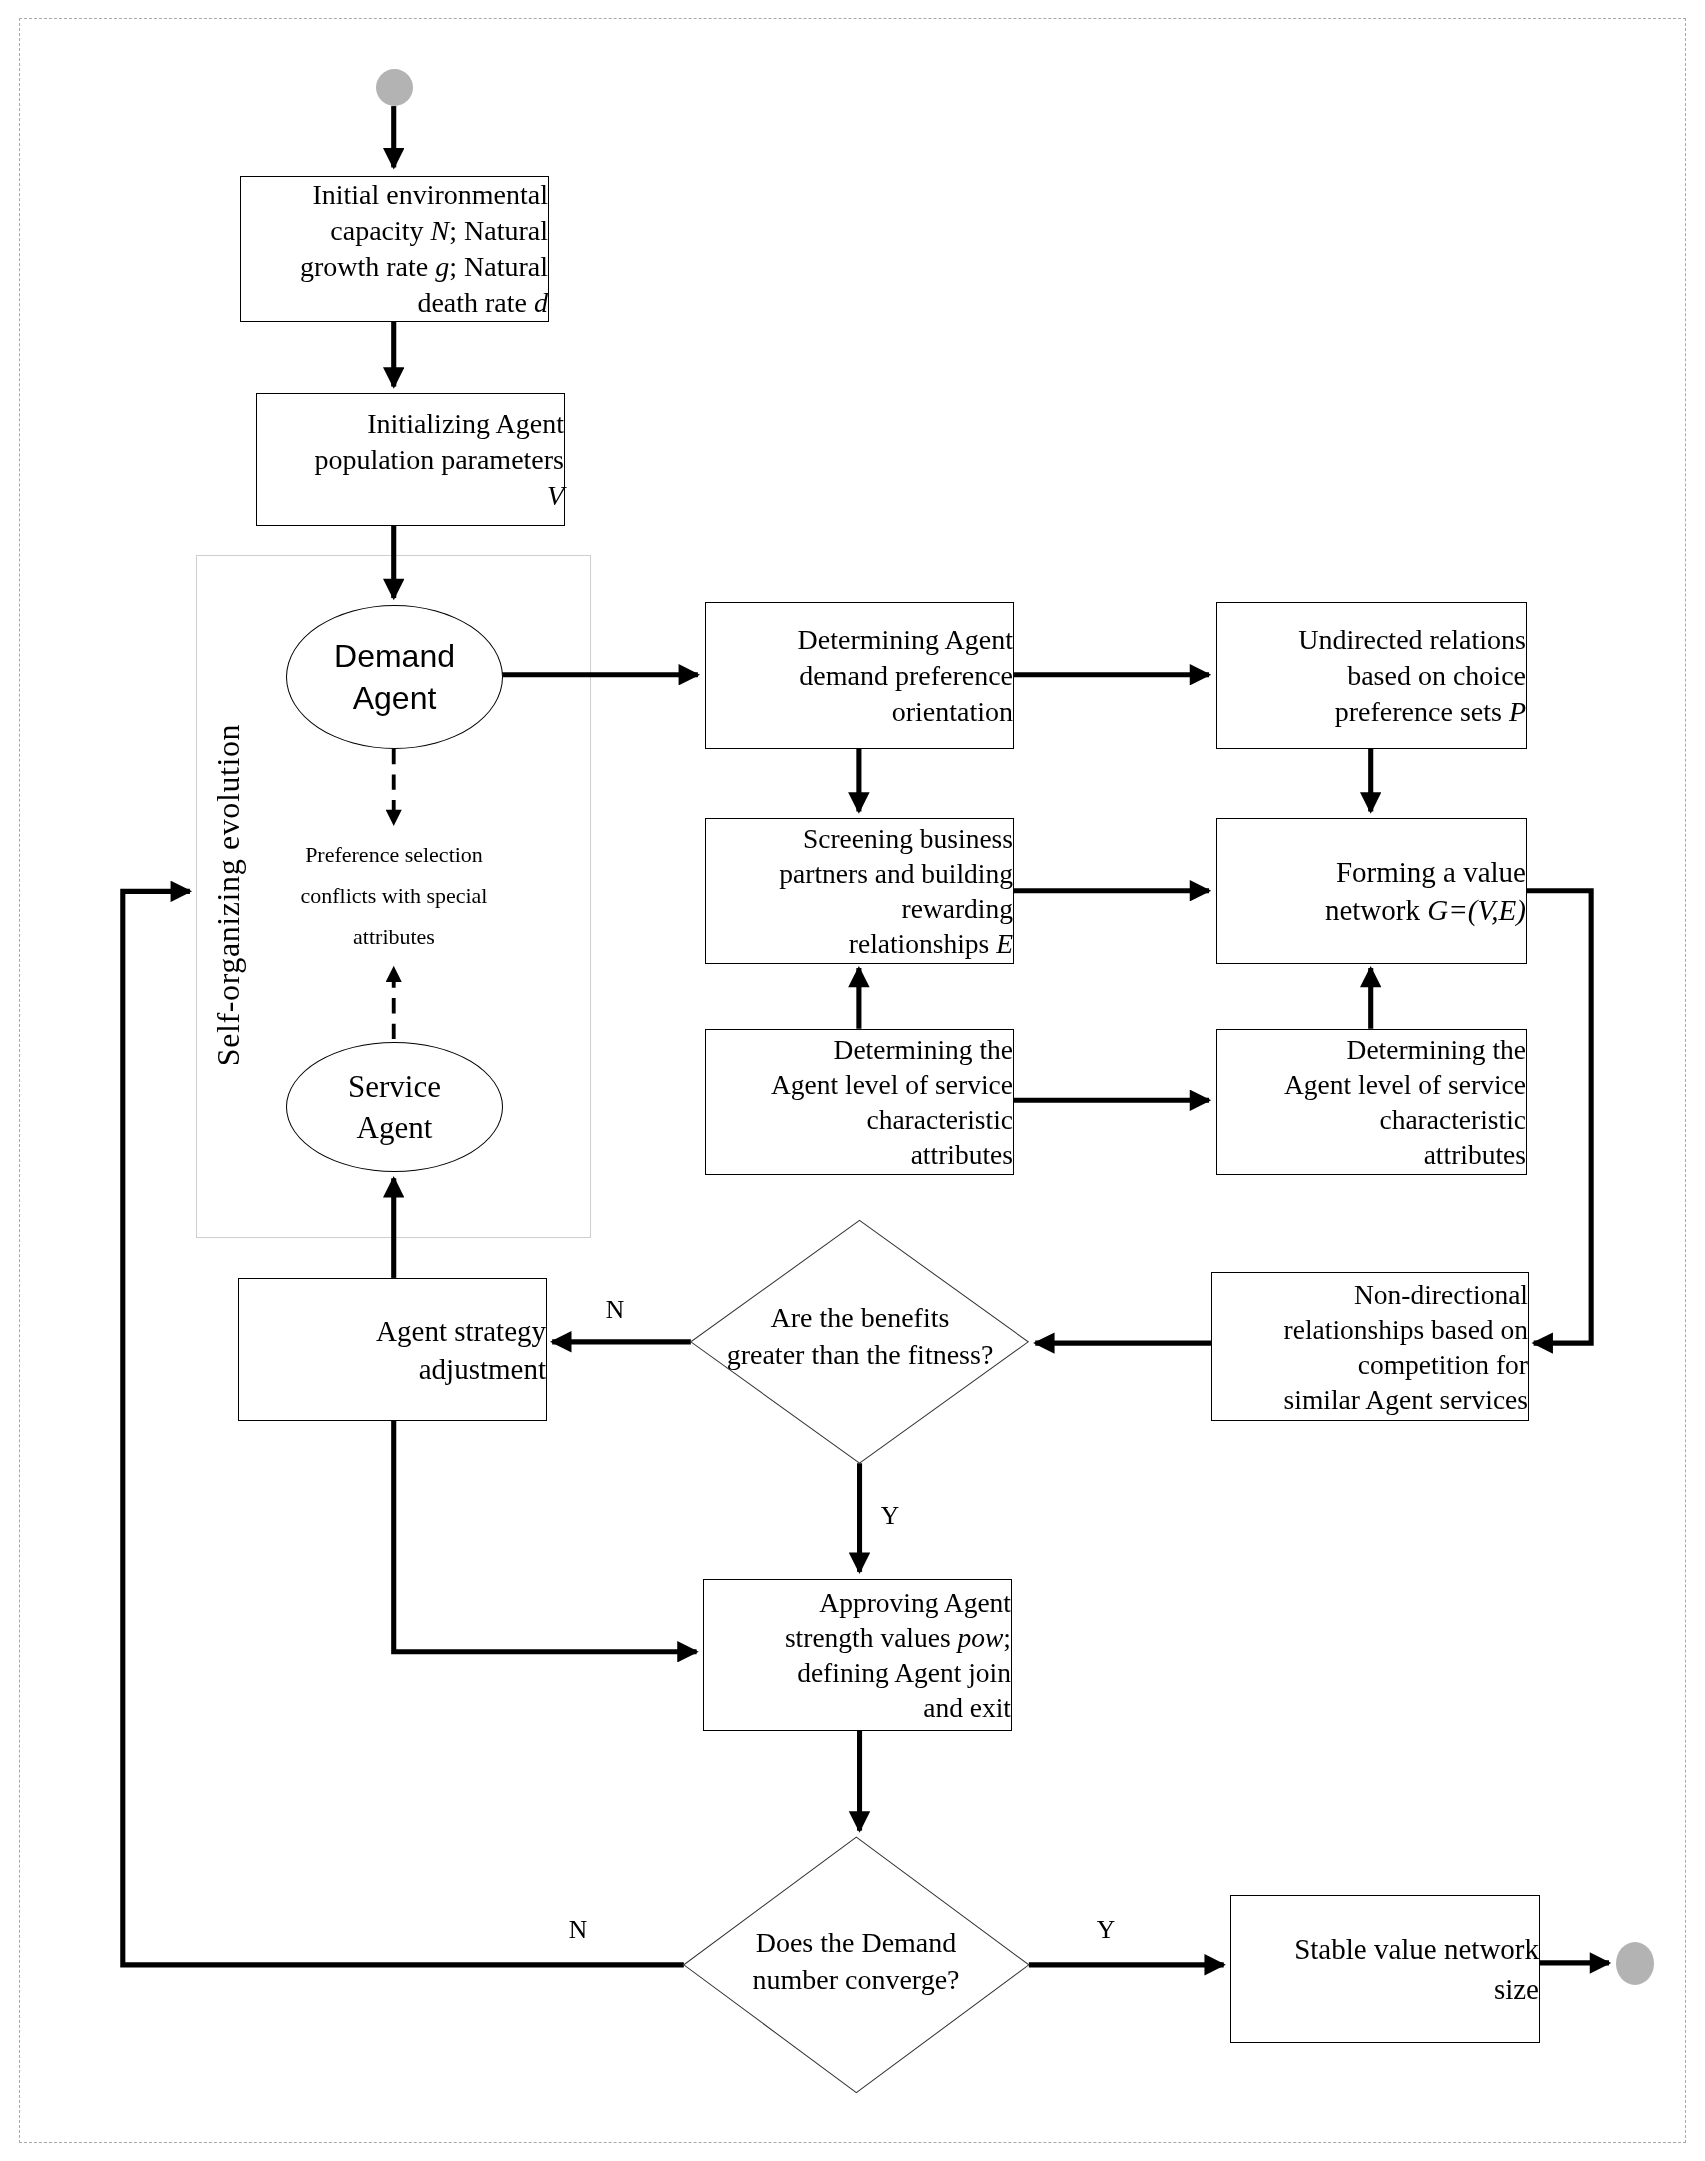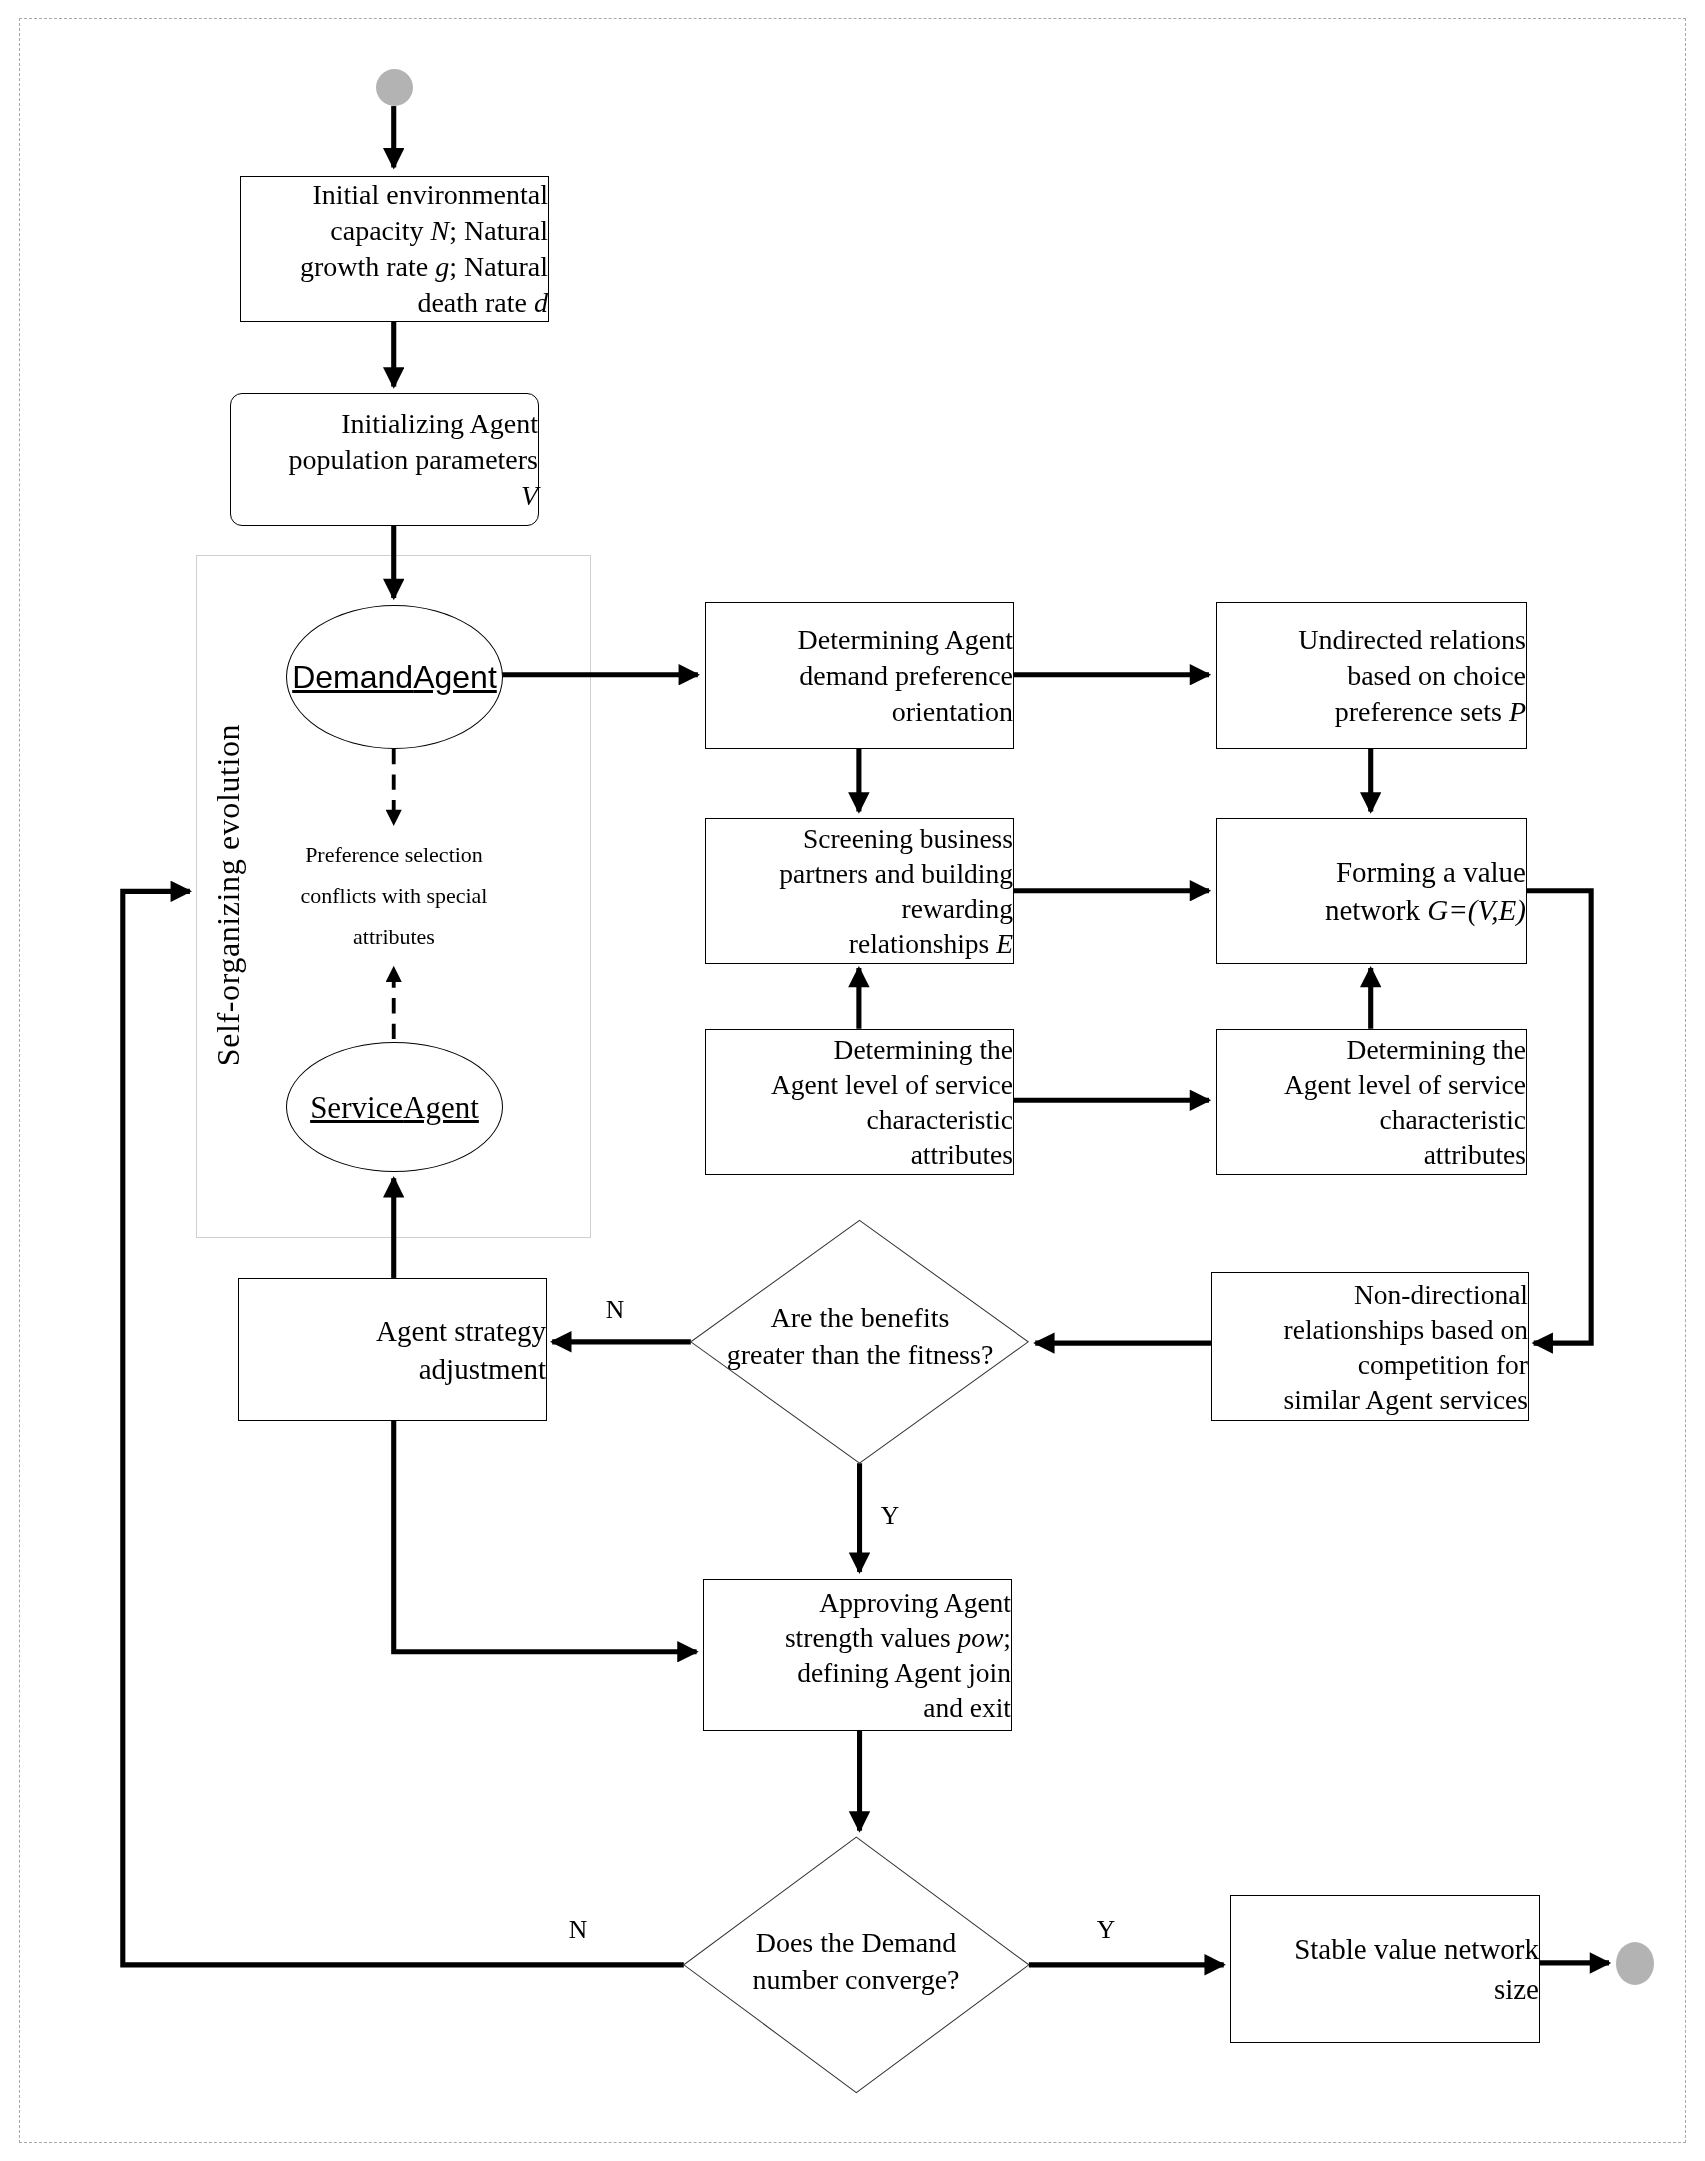--- a/index.html
+++ b/index.html
@@ -9,22 +9,22 @@
                border:1.9px dashed #a9a9a9;pointer-events:none;}
   .terminal{position:absolute;background:#b3b3b3;border-radius:50%;}
   .groupbox{position:absolute;border:1.3px solid #cfcfcf;background:#fff;}
   .rotlbl{position:absolute;transform:translate(-50%,-50%) rotate(-90deg);
           transform-origin:center;white-space:nowrap;
           font-size:32px;letter-spacing:0.6px;}
   .rect{position:absolute;background:#fff;border:1.3px solid #000;
         display:flex;flex-direction:column;align-items:flex-end;justify-content:center;
         text-align:center;font-size:28px;line-height:36px;}
   .ellipse{position:absolute;background:#fff;border:1.3px solid #000;border-radius:50%;
-           display:flex;flex-direction:row;align-items:center;justify-content:center;
-           text-align:center;text-decoration:underline;}
+           display:flex;flex-direction:column;align-items:center;justify-content:center;
+           text-align:center;}
   .txtblock{position:absolute;background:transparent;border:none;
             display:flex;flex-direction:column;align-items:center;justify-content:center;
             text-align:center;font-size:22px;line-height:41px;}
   .dtxt{position:absolute;transform:translate(-50%,-50%);text-align:center;
         font-size:28px;line-height:37px;white-space:nowrap;}
   .lbl{position:absolute;transform:translate(-50%,-50%);font-size:25.6px;}
   .v{font-style:italic;}
   .sans{font-family:"Liberation Sans","DejaVu Sans",sans-serif;font-size:32px;line-height:42px;}
   .serif-big{font-size:31px;line-height:41px;}
   svg.wires{position:absolute;left:0;top:0;}
@@ -85,21 +85,21 @@
   <div class="terminal" style="left:376px;top:69px;width:37px;height:37px;"></div>
   <div class="terminal" style="left:1616px;top:1942px;width:38px;height:43px;"></div>
 
   <div class="rect" style="left:240px;top:176px;width:307px;height:144px;">
     <span class="ln"><span>Initial environmental</span></span>
     <span class="ln"><span>capacity </span><span class="v">N</span><span>; Natural</span></span>
     <span class="ln"><span>growth rate </span><span class="v">g</span><span>; Natural</span></span>
     <span class="ln"><span>death rate </span><span class="v">d</span></span>
   </div>
 
-  <div class="rect" style="left:230px;top:393px;width:307px;height:131px;border-radius:12px;">
+  <div class="rect" style="left:256px;top:393px;width:307px;height:131px;">
     <span class="ln">Initializing Agent</span>
     <span class="ln">population parameters</span>
     <span class="ln v">V</span>
   </div>
 
   <div class="ellipse sans" style="left:286px;top:605px;width:215px;height:142px;">
     <span class="ln">Demand</span>
     <span class="ln">Agent</span>
   </div>
 

